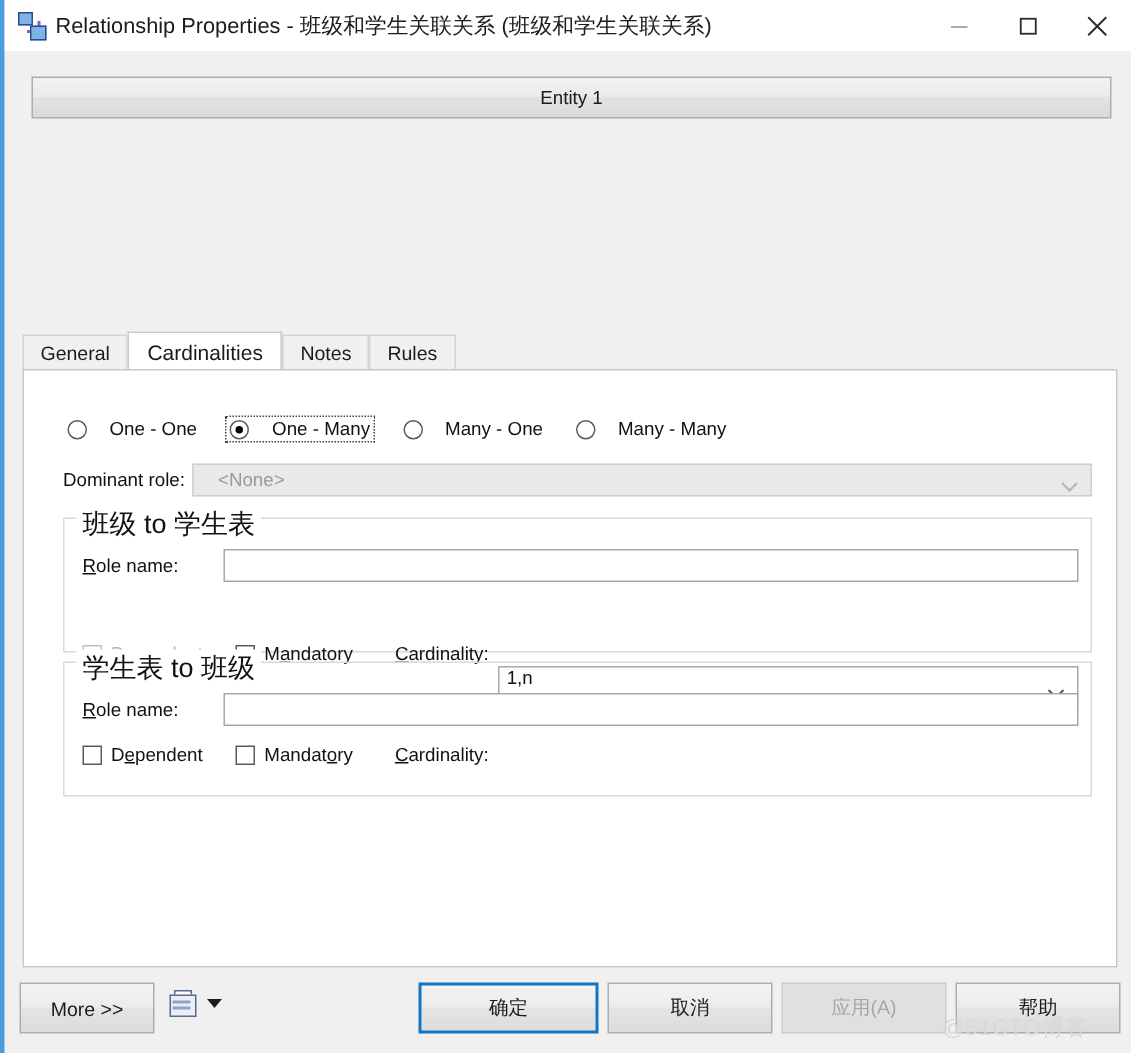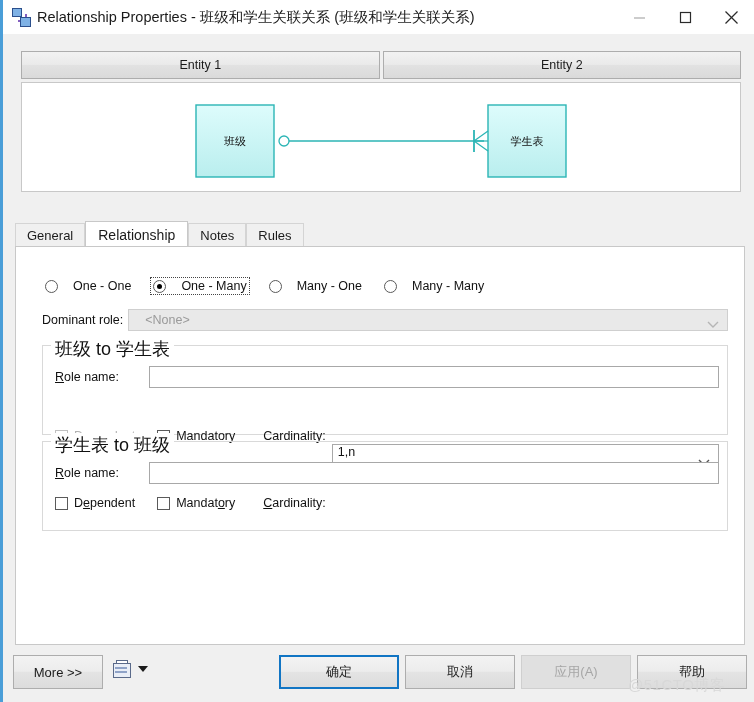--- a/index.html
+++ b/index.html
@@ -391,57 +391,29 @@
           <line x1="1.5" y1="1.5" x2="13.5" y2="13.5" stroke="#2b2b2b" stroke-width="1.3"></line>
           <line x1="13.5" y1="1.5" x2="1.5" y2="13.5" stroke="#2b2b2b" stroke-width="1.3"></line>
         </svg>
     </div>
   </div>
 
   <div id="entity-bar">
     <div class="entity-btn" id="entity-btn-1">
       <span>Entity 1</span>
     </div>
-    <div class="entity-btn" id="entity-btn-2">
-      <span>Entity 2</span>
-    </div>
   </div>
 
-  <div id="diagram">
-    <svg width="718" height="108" viewBox="0 0 718 108">
-      <defs>
-        <linearGradient id="entgrad" x1="0" y1="0" x2="0" y2="1">
-          <stop offset="0%" stop-color="#ddfcfc"></stop>
-          <stop offset="100%" stop-color="#b9eeee"></stop>
-        </linearGradient>
-      </defs>
-
-      <rect x="174" y="22" width="78" height="72" fill="url(#entgrad)" stroke="#2bb5b5" stroke-width="1.4"></rect>
-      <text class="ent-label" x="213" y="62" text-anchor="middle">班级</text>
-
-      <rect x="466" y="22" width="78" height="72" fill="url(#entgrad)" stroke="#2bb5b5" stroke-width="1.4"></rect>
-      <text class="ent-label" x="505" y="62" text-anchor="middle">学生表</text>
-
-      <line x1="258" y1="58" x2="462" y2="58" stroke="#2bb5b5" stroke-width="1.3"></line>
-
-      <circle cx="262" cy="58" r="5" fill="#ffffff" stroke="#2bb5b5" stroke-width="1.3"></circle>
-
-      <line x1="452" y1="47" x2="452" y2="69" stroke="#2bb5b5" stroke-width="1.8"></line>
-      <line x1="452" y1="58" x2="466" y2="48" stroke="#2bb5b5" stroke-width="1.2"></line>
-      <line x1="452" y1="58" x2="466" y2="68" stroke="#2bb5b5" stroke-width="1.2"></line>
-      <line x1="452" y1="58" x2="466" y2="58" stroke="#2bb5b5" stroke-width="1.2"></line>
-    </svg>
-  </div>
 
   <div id="tabstrip">
     <div class="tab">
         <span>General</span>
       </div>
     <div class="tab active">
-        <span>Relationship</span>
+        <span>Cardinalities</span>
       </div>
     <div class="tab">
         <span>Notes</span>
       </div>
     <div class="tab">
         <span>Rules</span>
       </div>
   </div>
 
   <div id="tabpanel">

